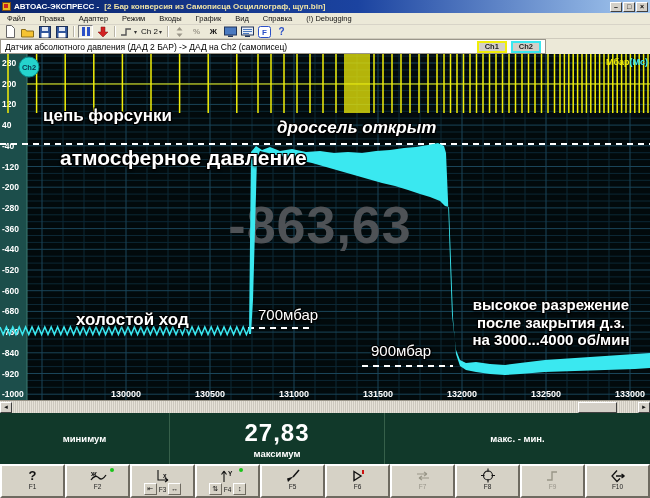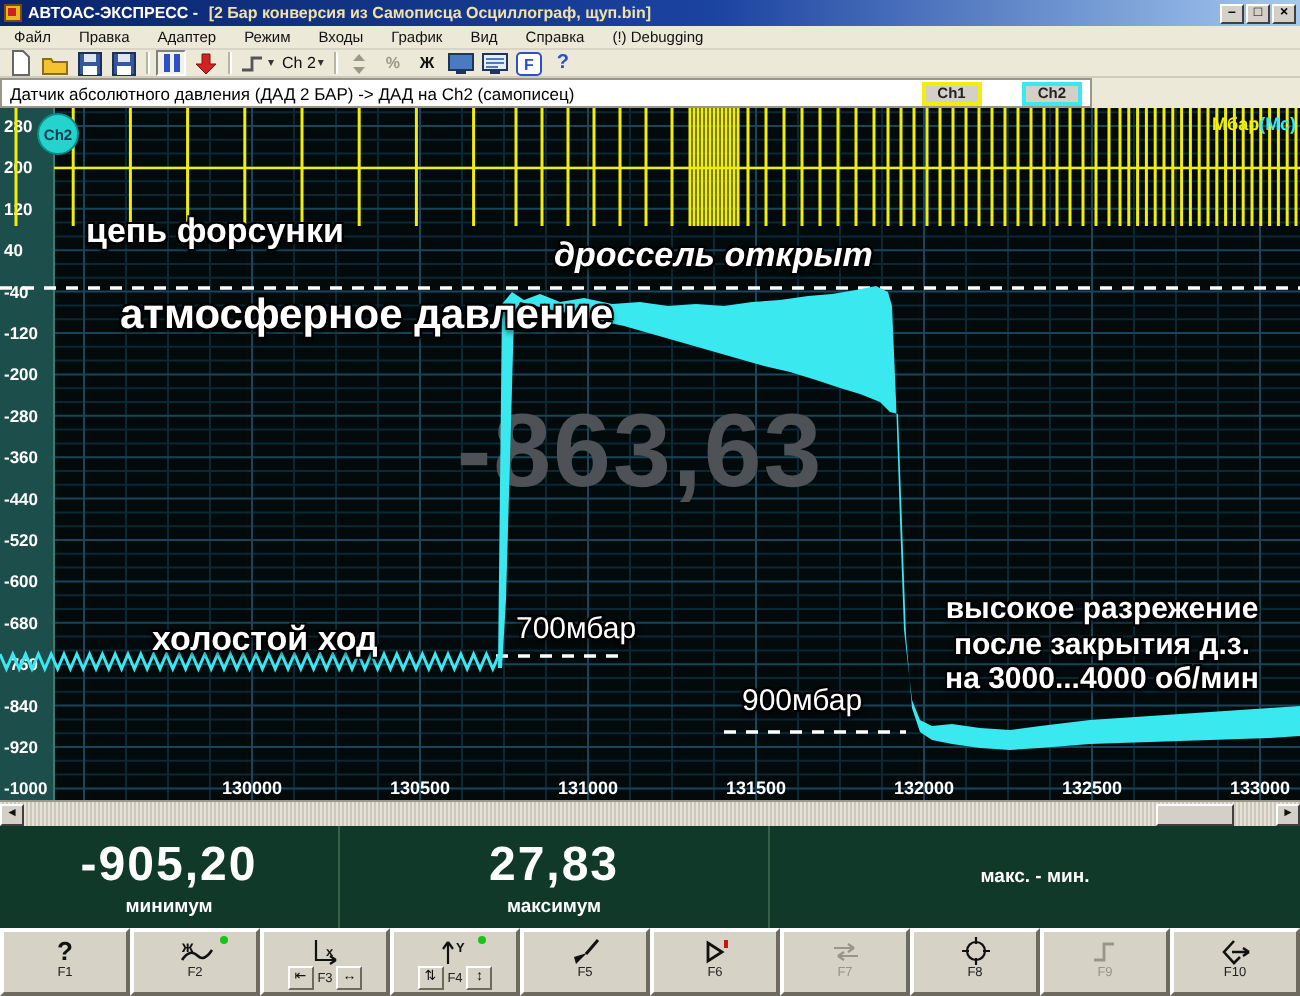--- a/index.html
+++ b/index.html
@@ -27,21 +27,21 @@
     align-items:center;gap:2px;padding:0 3px;border-bottom:1px solid #cfcbbd;}
   .tb-btn{height:13px;min-width:15px;display:inline-flex;align-items:center;justify-content:center;padding:0 1px;position:relative;}
   .tb-btn.pressed{background:#f4f1e6;border:1px solid;border-color:#808080 #fff #fff #808080;}
   .tb-sep{width:1px;height:11px;background:#b8b4a6;margin:0 2px;box-shadow:1px 0 0 #fff;}
   .tb-label{font-size:8px;color:#111;white-space:nowrap;}
   .dd{font-size:6px;color:#333;margin-left:1px;}
 
   
   .infobar{position:absolute;left:0;top:39px;width:546px;height:15px;background:#fff;border:1px solid #9a968a;
     display:flex;align-items:center;font-size:8.5px;color:#000;padding:0 4px;}
-  .ch-btns{margin-left:auto;display:flex;gap:20px;}
+  .ch-btns{margin-left:auto;display:flex;gap:4px;}
   .chbtn{height:12px;padding:0 6px;background:#d4d0c8;font-size:7.5px;font-weight:bold;color:#222;
     display:flex;align-items:center;border:2px solid;}
   .chbtn.ch1{border-color:#f0ee0a;}
   .chbtn.ch2{border-color:#3ae8f0;}
 
   
   .chart-wrap{position:absolute;left:0;top:54px;width:650px;height:346px;background:#020a0c;}
   .anno-layer{position:absolute;left:0;top:54px;width:650px;height:346px;pointer-events:none;}
   .anno{position:absolute;color:#fff;font-weight:bold;line-height:1.18;white-space:pre-line;
     text-shadow:-1px -1px 0 #000,1px -1px 0 #000,-1px 1px 0 #000,1px 1px 0 #000,0 2px 3px rgba(0,0,0,.9);}
@@ -252,21 +252,20 @@
     </div>
 
   <div class="hscroll">
     <span class="sbtn" style="left:0;">◄</span>
     <span class="sthumb"></span>
     <span class="sbtn" style="right:0;">►</span>
   </div>
 
   <div class="stats" id="stats">
       <div class="stat-cell">
-        <div class="stat-value">-905,20</div>
         <div class="stat-label">минимум</div>
       </div>
       <div class="stat-cell">
         <div class="stat-value">27,83</div>
         <div class="stat-label">максимум</div>
       </div>
       <div class="stat-cell">
         <div class="stat-label">макс. - мин.</div>
       </div>
     </div>

